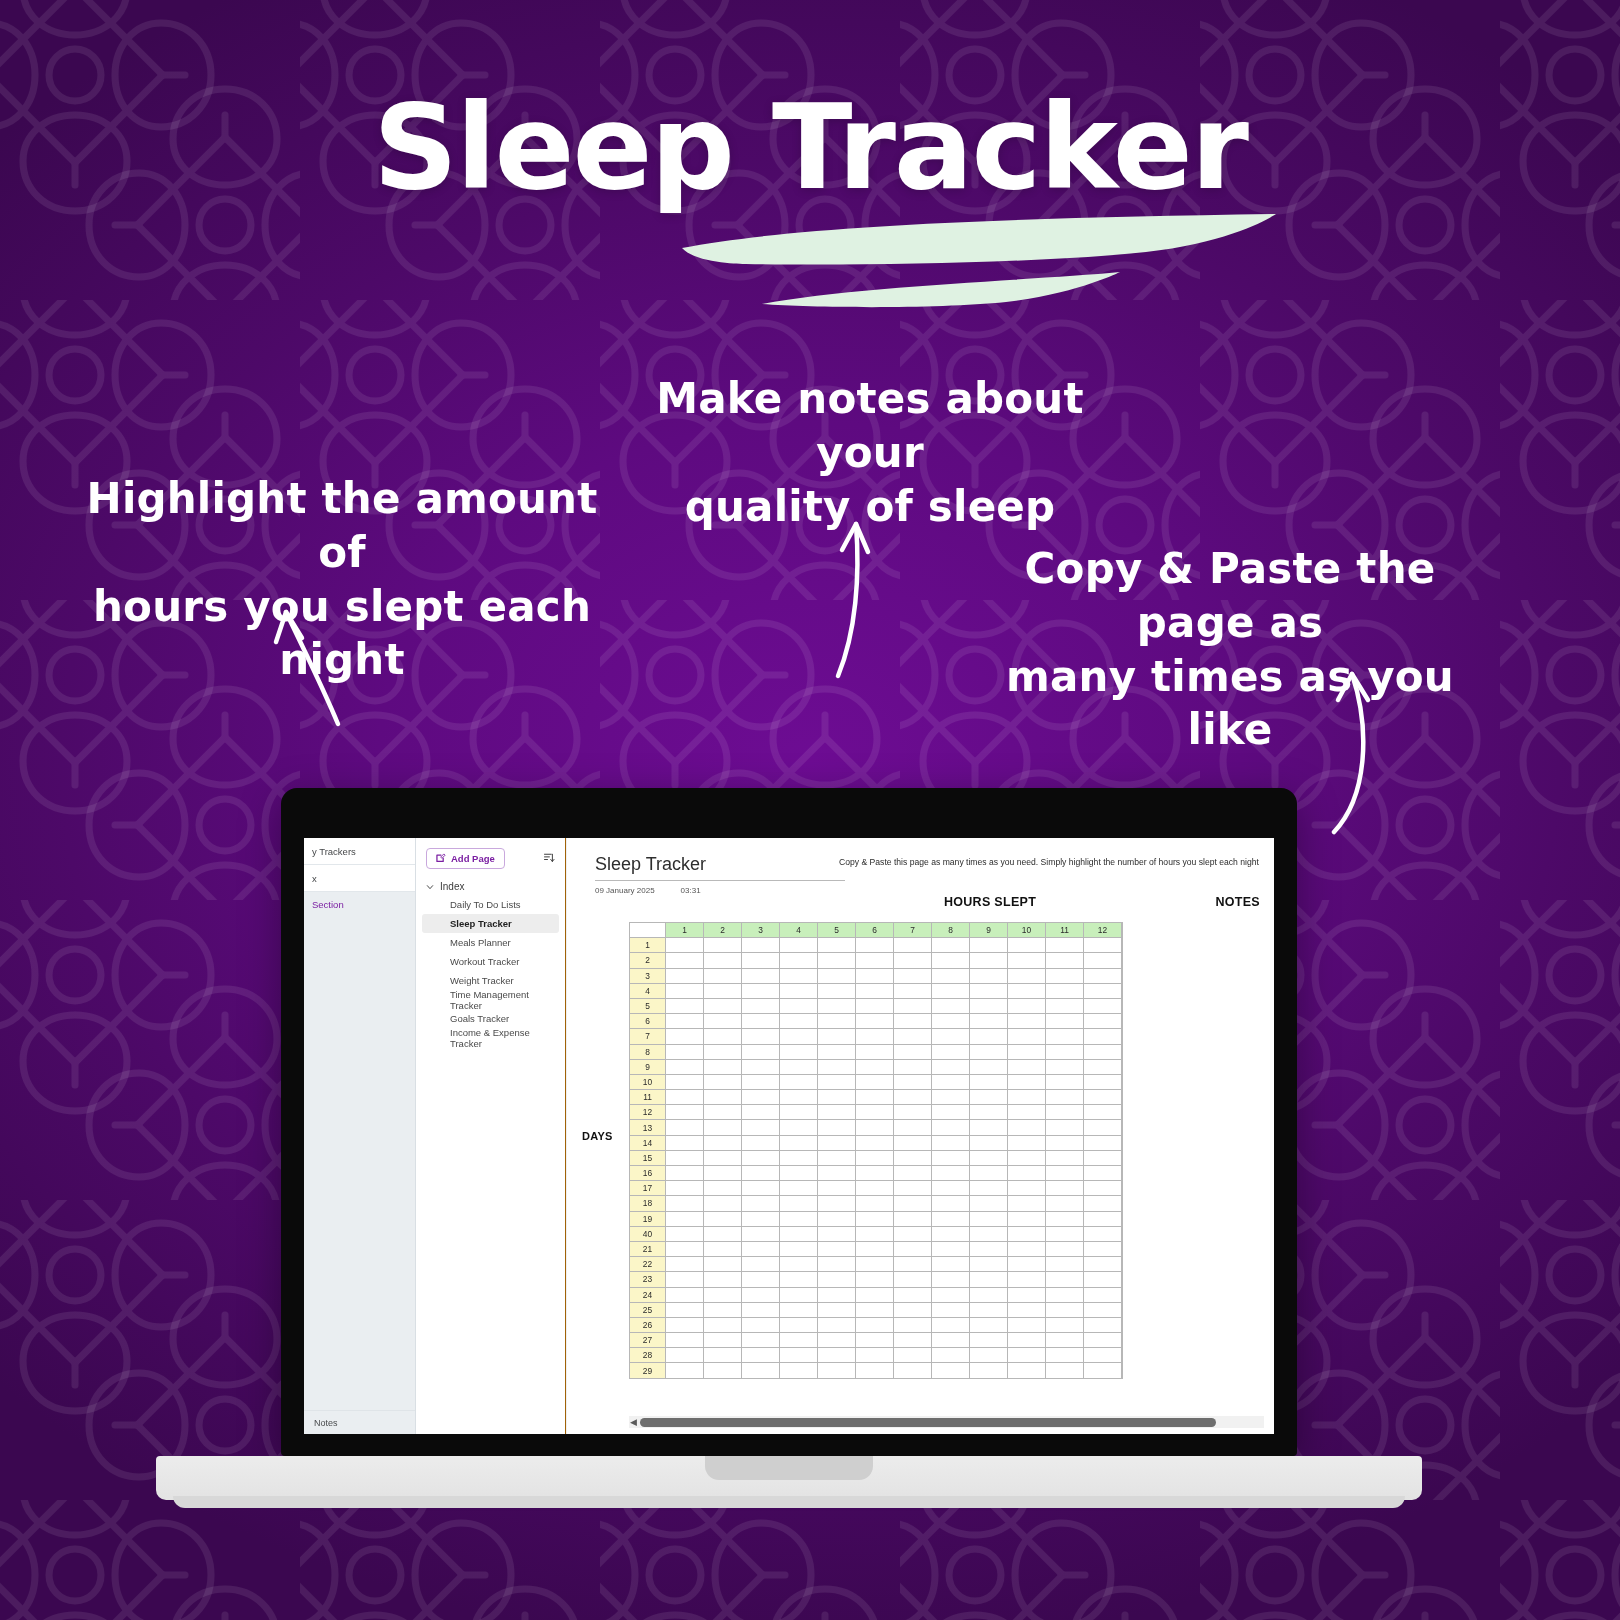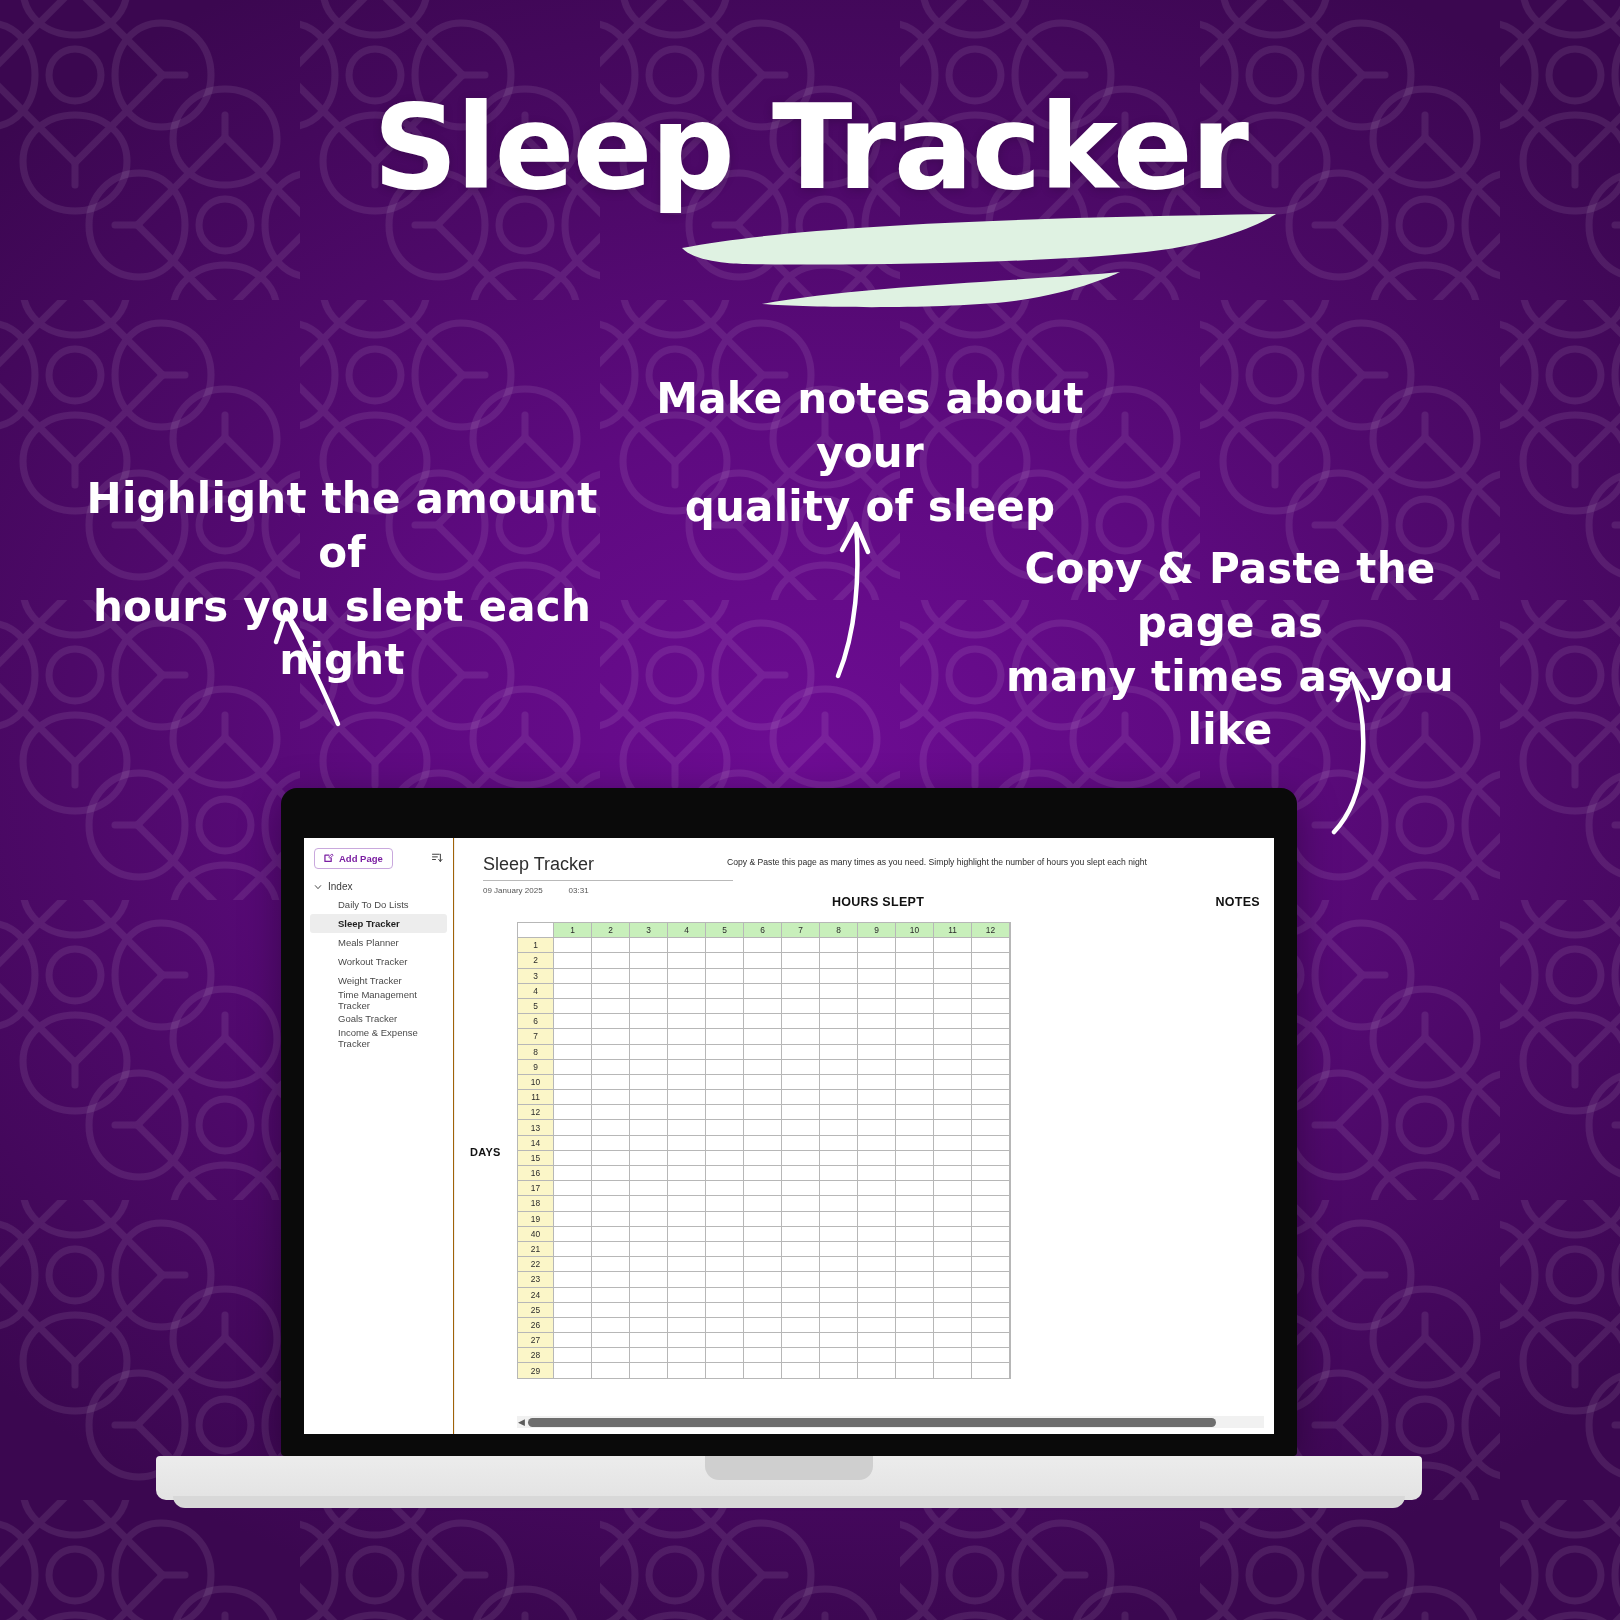--- a/index.html
+++ b/index.html
@@ -156,21 +156,21 @@
   #label-hours{
     position:absolute; left:278px; top:57px; width:290px; text-align:center;
     font-size:12.5px; font-weight:700; color:#111; letter-spacing:.3px;
   }
   #label-notes{
     position:absolute; right:14px; top:57px;
     font-size:12.5px; font-weight:700; color:#111; letter-spacing:.3px;
   }
   #label-days{
     position:absolute; left:15px; top:292px;
-    font-size:11px; font-weight:700; color:#111; letter-spacing:.3px;margin-top:16px;
+    font-size:11px; font-weight:700; color:#111; letter-spacing:.3px;
   }
 
   
   #grid{
     position:absolute; left:62px; top:84px; right:0; bottom:26px;
     overflow:hidden;
   }
   table.sheet{ border-collapse:collapse; table-layout:fixed; }
   table.sheet td{
     border:1px solid #b7b7b7;
@@ -248,20 +248,26 @@
   <path d="M22,170 C56,134 58,66 40,12" fill="none" stroke="#ffffff" stroke-width="4.5" stroke-linecap="round"></path>
   <path d="M40,12 L56,38 M40,12 L26,38" fill="none" stroke="#ffffff" stroke-width="4.5" stroke-linecap="round"></path>
 </svg>
 
 <div id="laptop">
   <div id="laptop-lid">
     <div id="laptop-screen">
 
       <div id="app">
 
+        <div id="panel-left">
+          <div class="pl-row">y Trackers</div>
+          <div class="pl-row">x</div>
+          <div id="pl-section">Section</div>
+          <div id="pl-notes">Notes</div>
+        </div>
 
         <div id="panel-pages">
           <div id="pages-toolbar">
             <div id="add-page-btn">
               <svg width="10" height="10" viewBox="0 0 16 16">
                 <path d="M2.5 4.5 h6 v-2 h-7 a1 1 0 0 0 -1 1 v10 a1 1 0 0 0 1 1 h10 a1 1 0 0 0 1 -1 v-6 h-2 v5 h-8 z" fill="#7b1fa2"></path>
                 <path d="M9.5 8.5 l5 -5 l-2 -2 l-5 5 z" fill="none" stroke="#7b1fa2" stroke-width="1.4"></path>
               </svg>
               <span>Add Page</span>
             </div>

